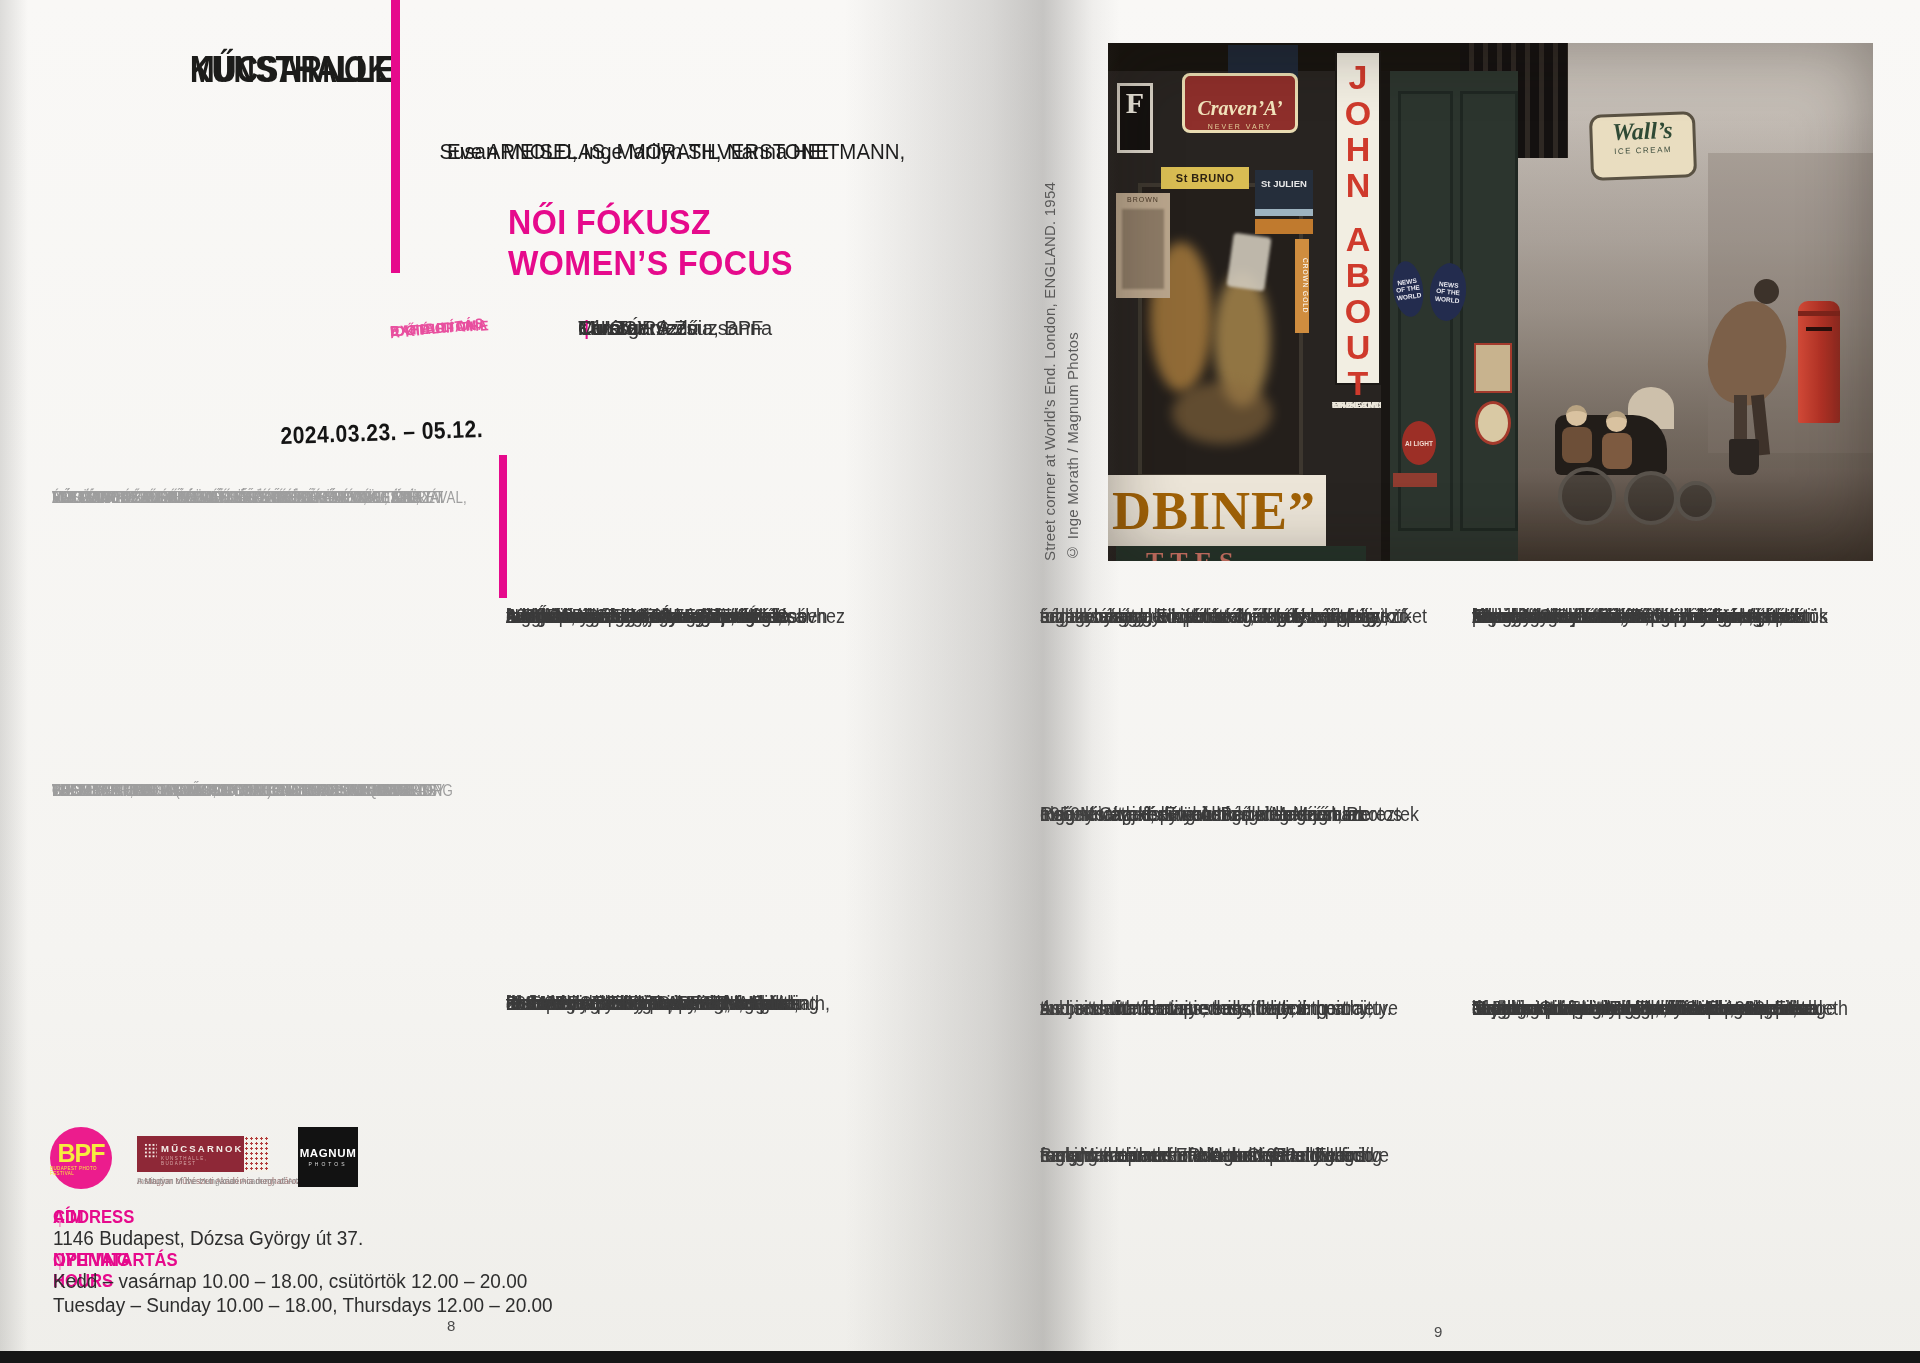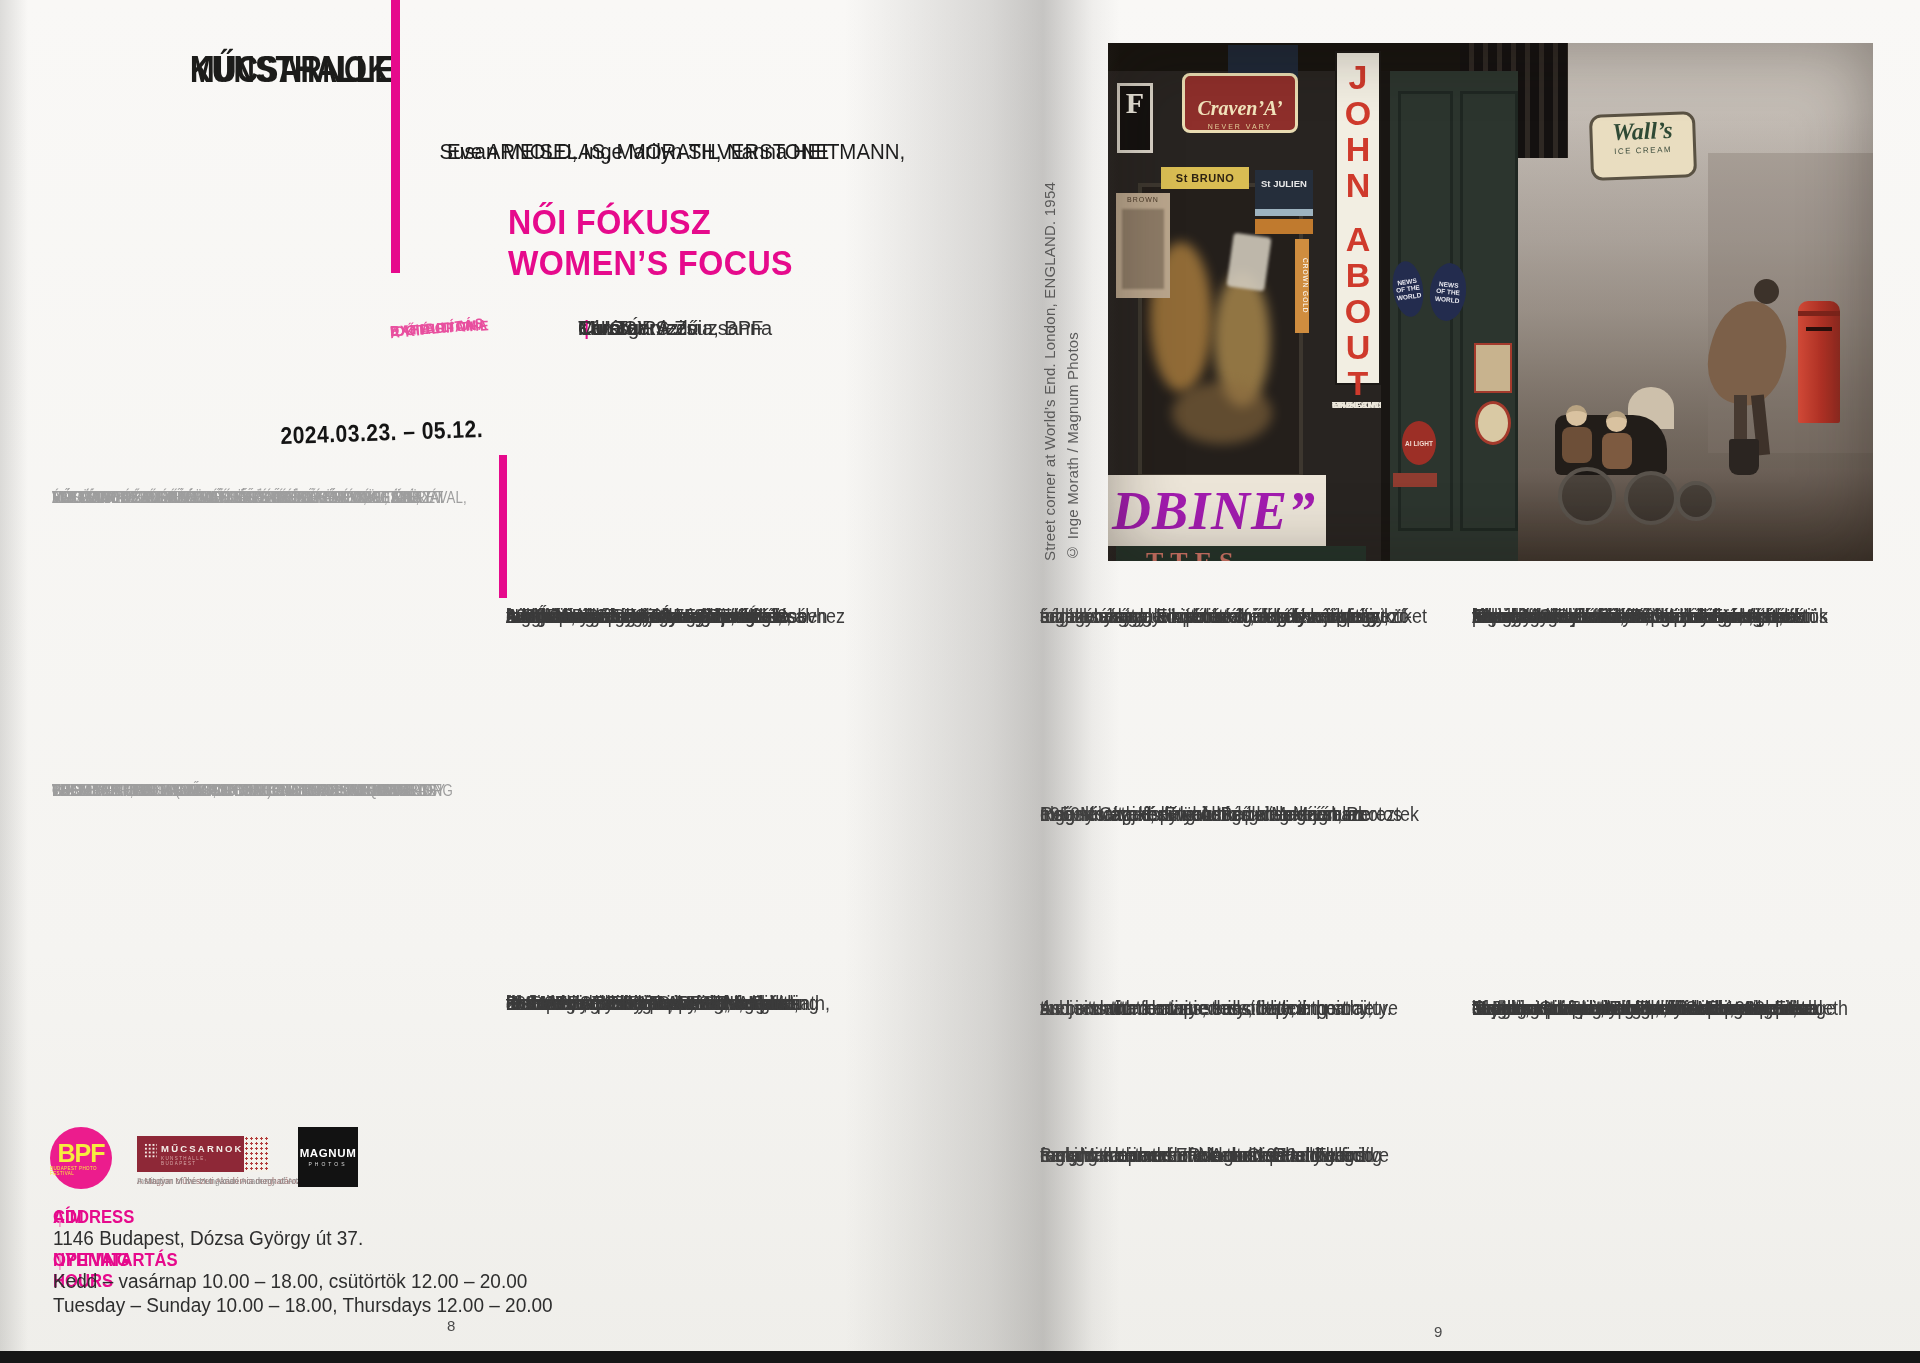--- a/index.html
+++ b/index.html
@@ -155,21 +155,21 @@
   .ph-tod .head{position:absolute;left:6px;top:0;width:21px;height:21px;border-radius:50%;background:#d9c2a0;
                 border-top:6px solid #b8a382;}
   .ph-tod .body{position:absolute;left:2px;top:22px;width:30px;height:36px;border-radius:8px;background:#6d4f38;}
   .ph-t1{left:452px;top:362px;}
   .ph-t2{left:492px;top:368px;}
   .ph-t2 .body{background:#7d5a40;}
   .ph-bucket{left:621px;top:396px;width:30px;height:36px;background:#2b2521;border-radius:3px 3px 9px 9px;}
   .ph-woodbine{left:0;top:432px;width:218px;height:71px;background:#ece5d8;display:flex;align-items:center;
                padding-left:4px;overflow:hidden;}
   .ph-woodbine span{position:static;font-family:"Liberation Serif",serif;font-weight:900;font-size:54px;
-                    color:#a21caf;letter-spacing:1px;white-space:nowrap;font-style:italic;}
+                    color:#a16207;letter-spacing:1px;white-space:nowrap;}
   .ph-ttes{left:8px;top:503px;width:250px;height:32px;background:#25352b;color:#d8796a;
            font-family:"Liberation Serif",serif;font-weight:900;font-size:26px;letter-spacing:7px;
            display:flex;align-items:center;padding-left:30px;overflow:hidden;line-height:20px;}
   .ph-brown{left:8px;top:150px;width:54px;height:105px;background:#b9a58c;color:#4a3a28;font-size:7px;
             text-align:center;padding-top:3px;letter-spacing:1px;}
   .ph-brown em{position:absolute;left:6px;top:16px;width:42px;height:80px;background:#8d7b66;filter:blur(1px);}
   .ph-vignette{left:0;top:0;width:765px;height:518px;box-shadow:inset 0 0 70px rgba(25,18,12,0.38);}
 
   
   .r1a{left:1040px;top:604px;}

